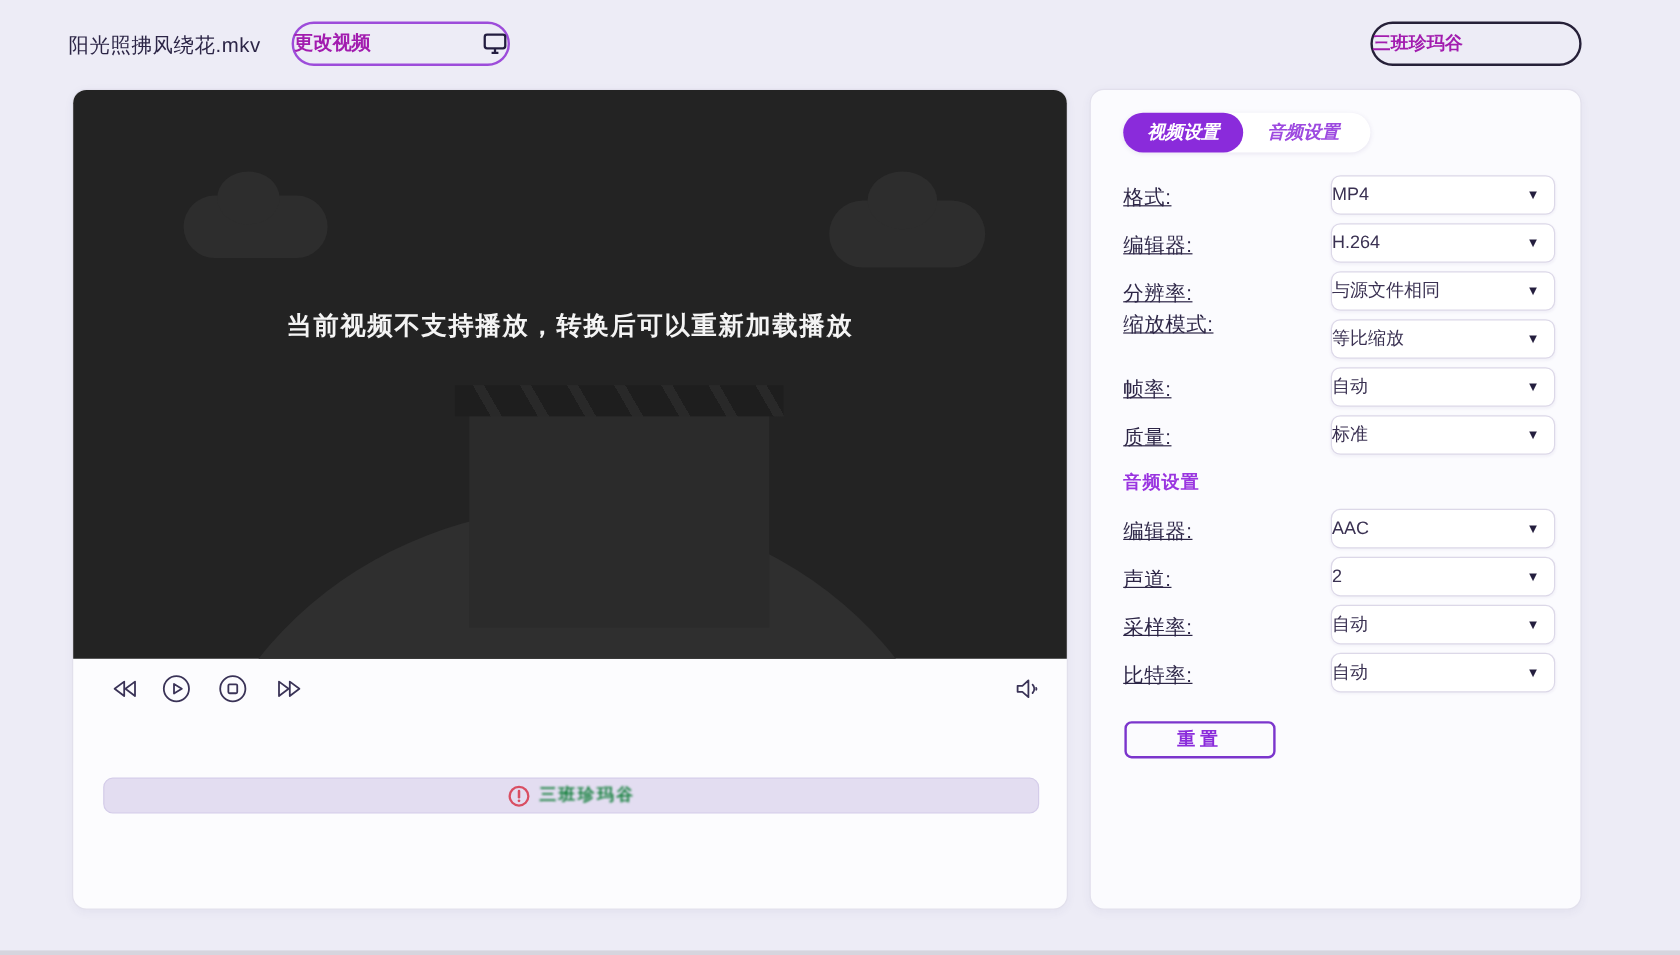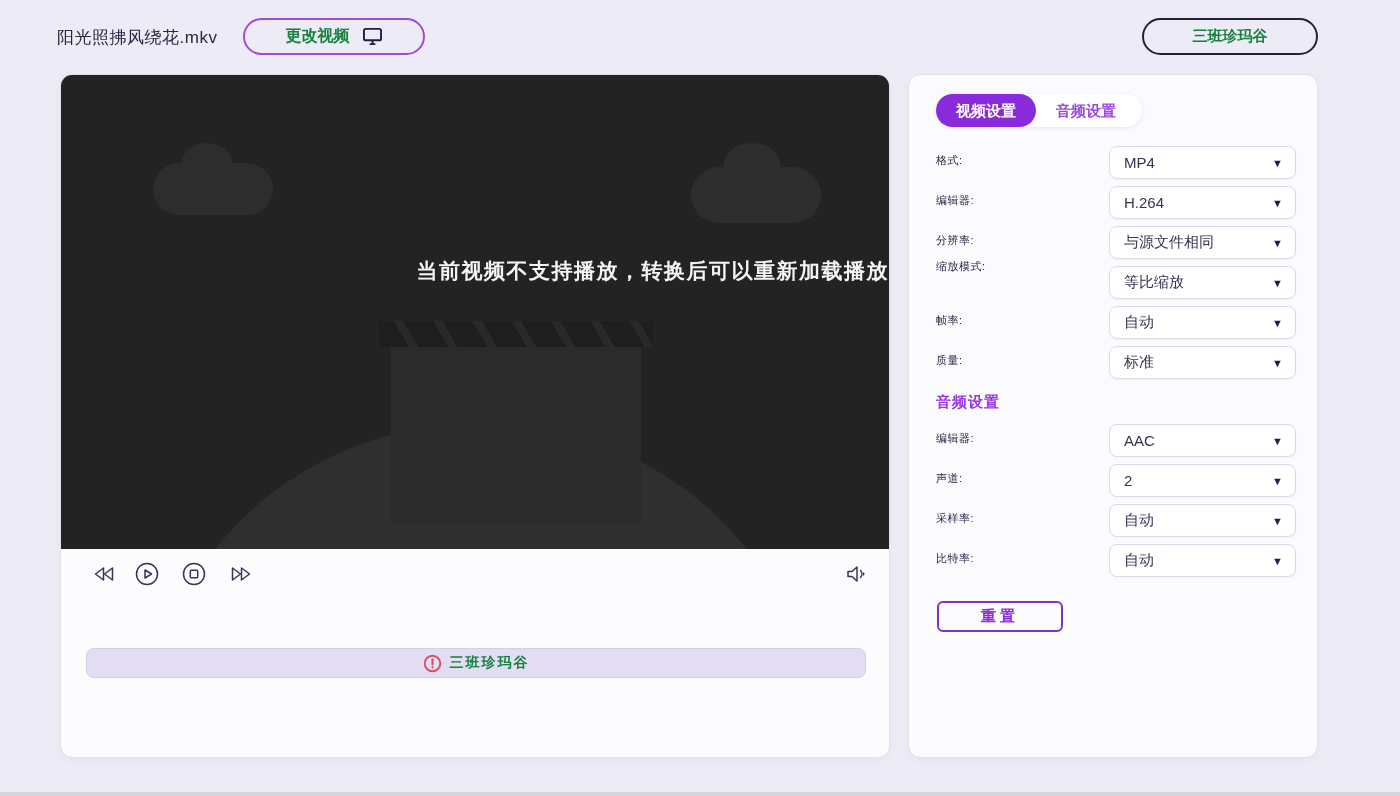--- a/index.html
+++ b/index.html
@@ -8,44 +8,44 @@
     font-family:"Liberation Sans","DejaVu Sans",sans-serif;
     background:#edecf6;
     position:relative; overflow:hidden;
     color:#2c2546;
   }
   .abs { position:absolute; }
 
   
   .filename { left:57px; top:26px; font-size:17px; color:#2c2546; letter-spacing:.5px; }
   .btn-pill {
-    display:flex; align-items:center; justify-content:center; gap:12px;
+    display:flex; align-items:center; justify-content:space-between; gap:12px;
     border-radius:19px; background:transparent; cursor:pointer;
-    font-size:16px; font-weight:bold; color:#15803d;
+    font-size:16px; font-weight:bold; color:#a21caf;
   }
   .btn-change { left:243px; top:18px; width:182px; height:37px; border:2px solid #9d4cda; }
   .btn-fullscreen { left:1142px; top:18px; width:176px; height:37px; border:2px solid #262038; font-size:15px; }
 
   
   .player-card {
     left:60px; top:74px; width:830px; height:684px;
     background:#fcfcfe; border:1px solid #e2e0ec; border-radius:12px;
     box-shadow:0 2px 8px rgba(60,50,110,.05);
   }
   .player {
     position:absolute; left:0; top:0; width:828px; height:474px;
     background:#232323; border-radius:11px 11px 0 0; overflow:hidden;
   }
   .scene { position:absolute; border-radius:50%; }
   .cloud  { background:#2d2d2d; }
   .planet { background:#2f2f2f; }
   .house  { position:absolute; background:#2b2b2b; }
   .roof   { position:absolute; background:#1e1e1e; }
   .player-msg {
-    position:absolute; left:0; right:0; top:182px; text-align:right;
+    position:absolute; left:0; right:0; top:182px; text-align:center;
     color:#f4f4f4; font-size:21px; font-weight:bold; letter-spacing:1.5px;
   }
 
   
   .controls { position:absolute; left:0; top:486px; width:828px; height:40px; }
   .ctl { position:absolute; width:26px; height:26px; cursor:pointer; }
   .ctl svg { width:100%; height:100%; stroke:#3a3357; fill:none; stroke-width:1.5; stroke-linejoin:round; stroke-linecap:round; }
 
   
   .warning-bar {
@@ -61,34 +61,34 @@
 
   
   .settings-card {
     left:908px; top:74px; width:410px; height:684px;
     background:#fbfbfe; border:1px solid #e2e0ec; border-radius:12px;
     box-shadow:0 2px 8px rgba(60,50,110,.05);
   }
   .tabs {
     position:absolute; left:27px; top:19px; height:33px;
     background:#ffffff; border-radius:17px; display:flex; align-items:center;
-    box-shadow:0 1px 4px rgba(80,60,140,.12); padding-right:6px;
+    box-shadow:0 1px 4px rgba(80,60,140,.12); padding-right:6px;font-style:italic;
   }
   .tab { padding:0 20px; height:33px; line-height:33px; font-size:15px; font-weight:bold;
          border-radius:17px; cursor:pointer; color:#9d4ae0; white-space:nowrap; }
   .tab.active { background:#8a2bdb; color:#ffffff; }
 
-  .row-label { position:absolute; left:27px; font-size:11px; color:#2c2546; letter-spacing:.5px; }
+  .row-label { position:absolute; left:27px; font-size:17px; color:#2c2546; letter-spacing:.5px;text-decoration:underline; }
   .select {
     position:absolute; left:200px; width:187px; height:33px;
     background:#ffffff; border:1px solid #dcd8e8; border-radius:8px;
     display:flex; align-items:center; cursor:pointer;
     box-shadow:0 1px 2px rgba(80,60,140,.05);
   }
-  .select .val { margin-left:14px; font-size:15px; color:#3a3152; flex:1; }
+  .select .val { font-size:15px; color:#3a3152; flex:1; }
   .select .caret { margin-right:12px; font-size:11px; color:#241e3e; }
 
   .section-title { position:absolute; left:27px; font-size:15px; font-weight:bold; color:#9a35e0; letter-spacing:1px; }
 
   .btn-reset {
     position:absolute; left:28px; top:526px; width:126px; height:31px;
     border:2px solid #7b35cc; border-radius:6px; background:transparent;
     font-size:15px; font-weight:bold; color:#8a2bdb; letter-spacing:4px; cursor:pointer;
   }
   .btn-save {

